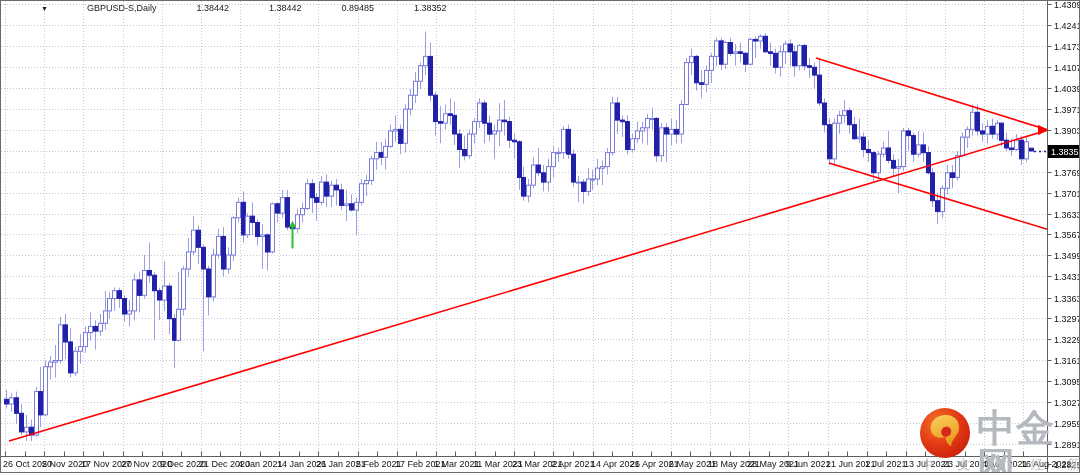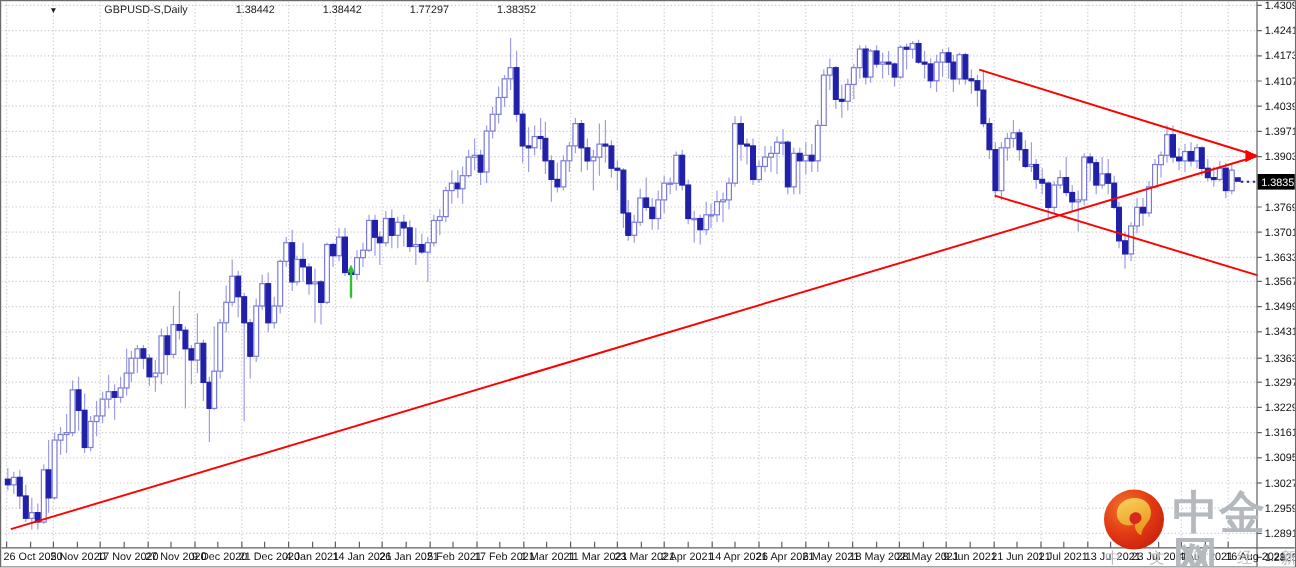--- a/index.html
+++ b/index.html
@@ -644,21 +644,21 @@
         <text x="981" y="466" font-size="9" fill="#111">4 Aug 2021</text>
         <text x="1020" y="466" font-size="9" fill="#111">16 Aug 2021</text>
       </g>
       <g>
         <rect x="1047" y="144" width="33" height="13" fill="#000000"></rect>
         <text x="1050" y="154" font-size="9" fill="#ffffff">1.38352</text>
       </g>
     </svg>
 
   <div id="header">
-    <span class="tri">▼</span><span>GBPUSD-S,Daily</span><span>1.38442</span><span>1.38442</span><span>1.77297</span><span>1.38352</span>
+    <span class="tri">▼</span><span>GBPUSD-S,Daily</span><span>1.38442</span><span>1.38442</span><span>0.89485</span><span>1.38352</span>
   </div>
 
   <div id="watermark">
     <div id="wm-row">
       <svg id="wm-logo" width="52" height="52" viewBox="0 0 52 52">
         <defs>
           <radialGradient id="rg" cx="35%" cy="30%" r="80%">
             <stop offset="0%" stop-color="#f4732a"></stop>
             <stop offset="55%" stop-color="#e23a14"></stop>
             <stop offset="100%" stop-color="#c81e0c"></stop>

